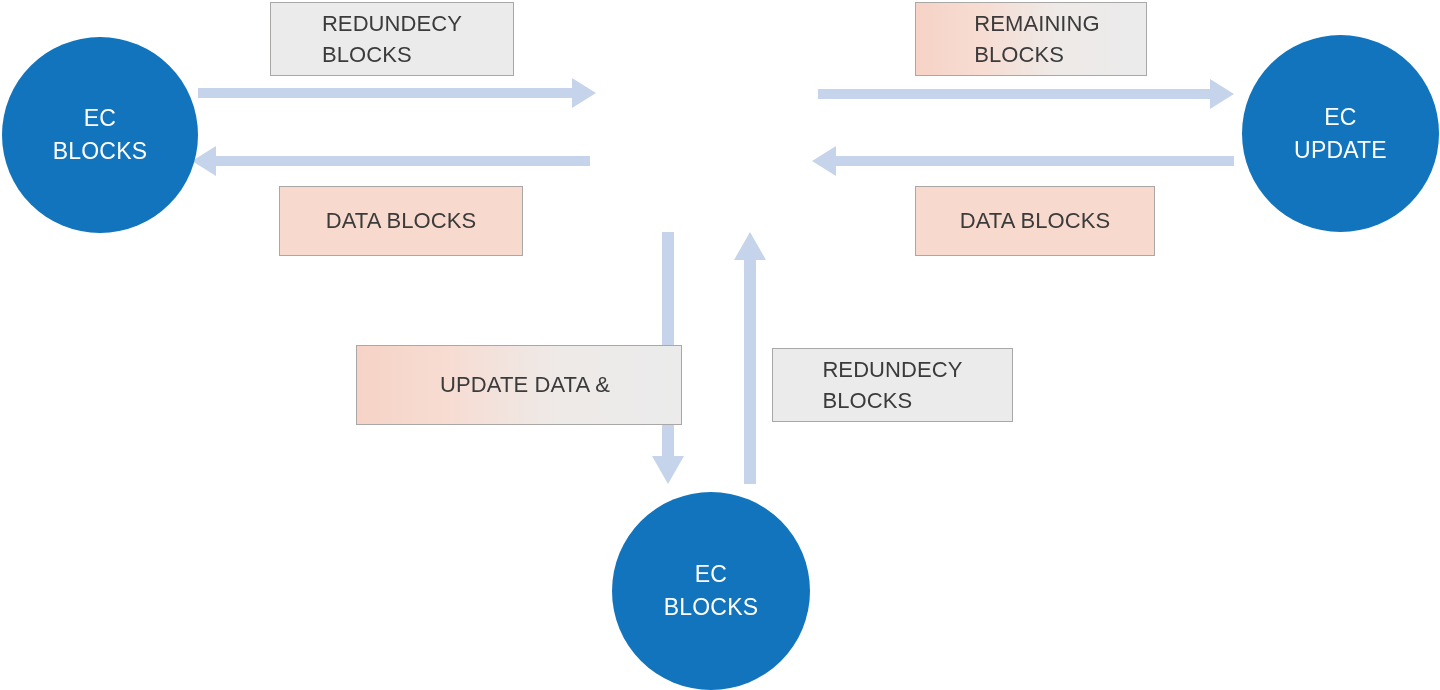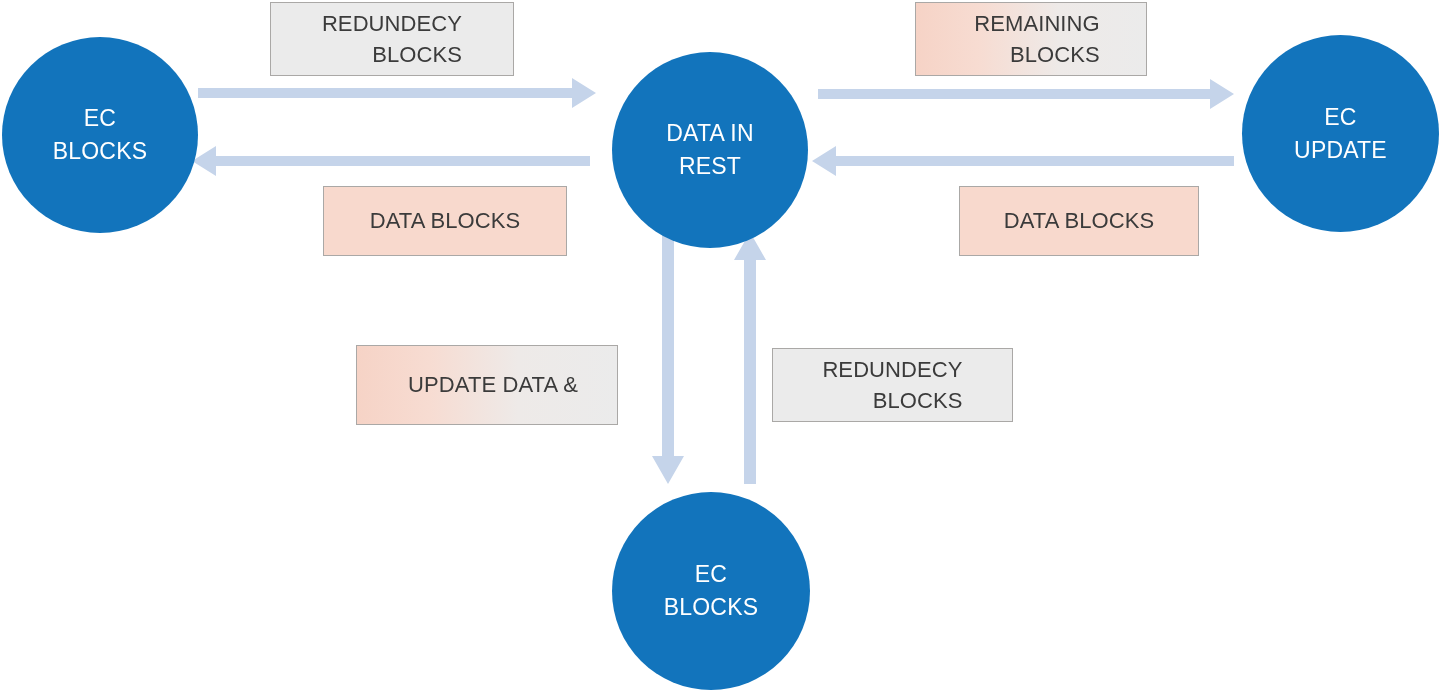--- a/index.html
+++ b/index.html
@@ -46,36 +46,36 @@
   #node-ec-update   { left: 612px;  top: 492px; width: 198px; height: 198px; }
 
   
   .label-box {
     position: absolute;
     box-sizing: border-box;
     border: 1px solid #aaa8a6;
     display: flex;
     align-items: center;
     justify-content: center;
-    text-align: right;
+    text-align: left;
     color: #3b3b3b;
     font-size: 22px;
     line-height: 1.42;
     letter-spacing: 0.1px;
   }
   .label-box span { display: block; }
   .fill-gray     { background: #ebebeb; }
-  .fill-pink     { background: #f8d9cd; margin-left: 44px; }
+  .fill-pink     { background: #f8d9cd; }
   .fill-gradient { background: linear-gradient(to right, #f6d3c6 0%, #f7dcd2 28%, #eeeae8 62%, #ebebeb 100%); padding-left: 12px; }
 
   #lbl-top-left     { left: 270px;  top: 2px;   width: 244px; height: 74px; }
   #lbl-mid-left     { left: 279px;  top: 186px; width: 244px; height: 70px; }
   #lbl-top-right    { left: 915px;  top: 2px;   width: 232px; height: 74px; }
   #lbl-mid-right    { left: 915px;  top: 186px; width: 240px; height: 70px; }
-  #lbl-bottom-left  { left: 356px;  top: 345px; width: 262px; height: 80px; }
+  #lbl-bottom-left  { left: 356px;  top: 345px; width: 326px; height: 80px; }
   #lbl-bottom-right { left: 772px;  top: 348px; width: 241px; height: 74px; }
 
   
   .arrow {
     position: absolute;
     display: block;
   }
   .arrow svg { display: block; }
 
   #arrow-create-to-rest   { left: 198px;  top: 78px;  }
@@ -163,24 +163,20 @@
       <span>REDUNDECY</span>
       <span>BLOCKS</span>
     </span>
   </div>
 
   <div class="node" id="node-ec-create">
     <span>EC</span>
     <span>BLOCKS</span>
   </div>
 
-  <div class="node" id="node-data-rest">
-    <span>DATA IN</span>
-    <span>REST</span>
-  </div>
 
   <div class="node" id="node-ec-recover">
     <span>EC</span>
     <span>UPDATE</span>
   </div>
 
   <div class="node" id="node-ec-update">
     <span>EC</span>
     <span>BLOCKS</span>
   </div>

